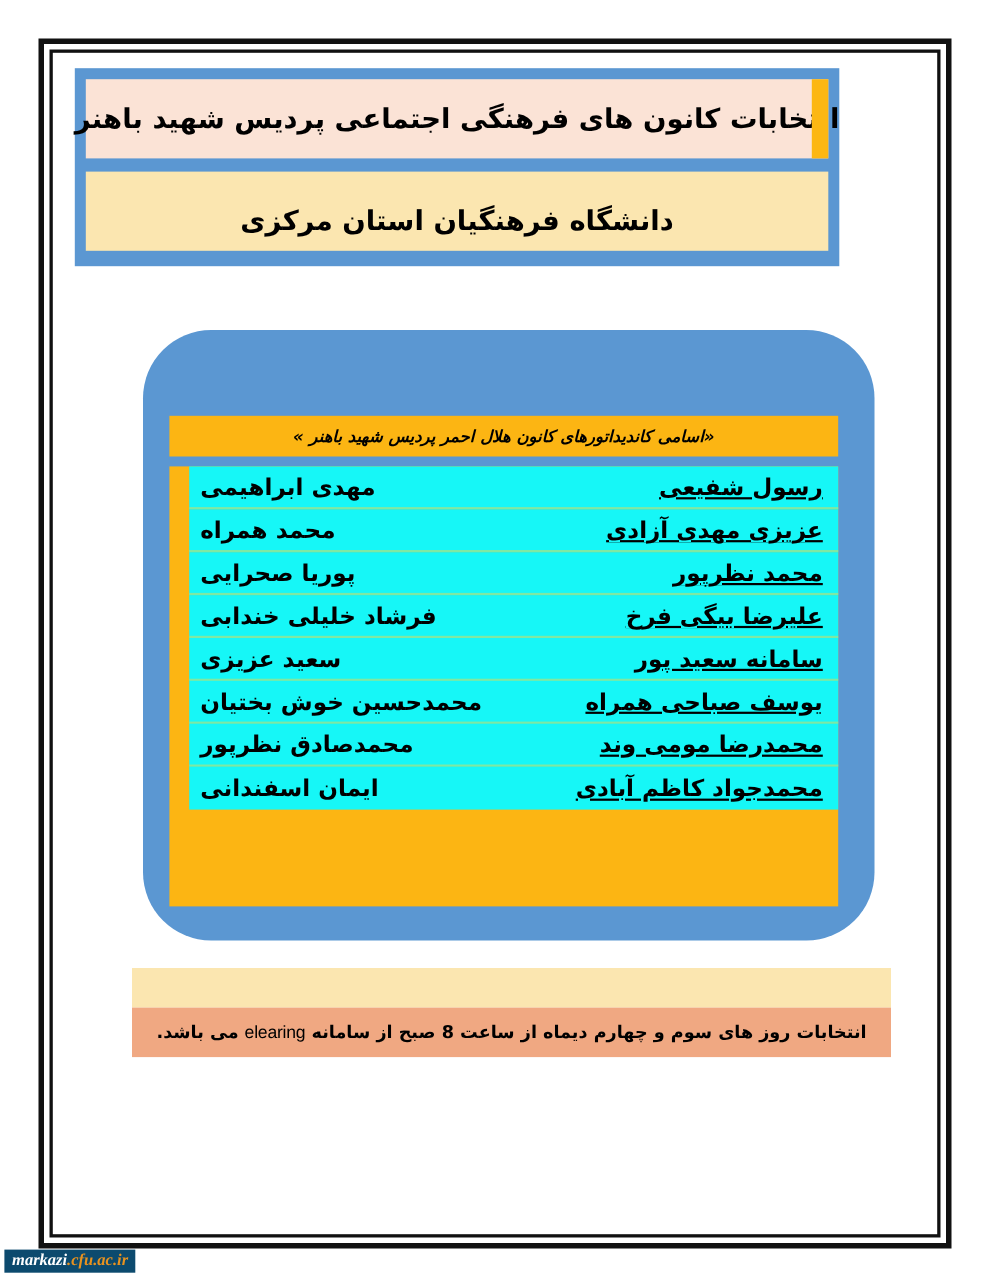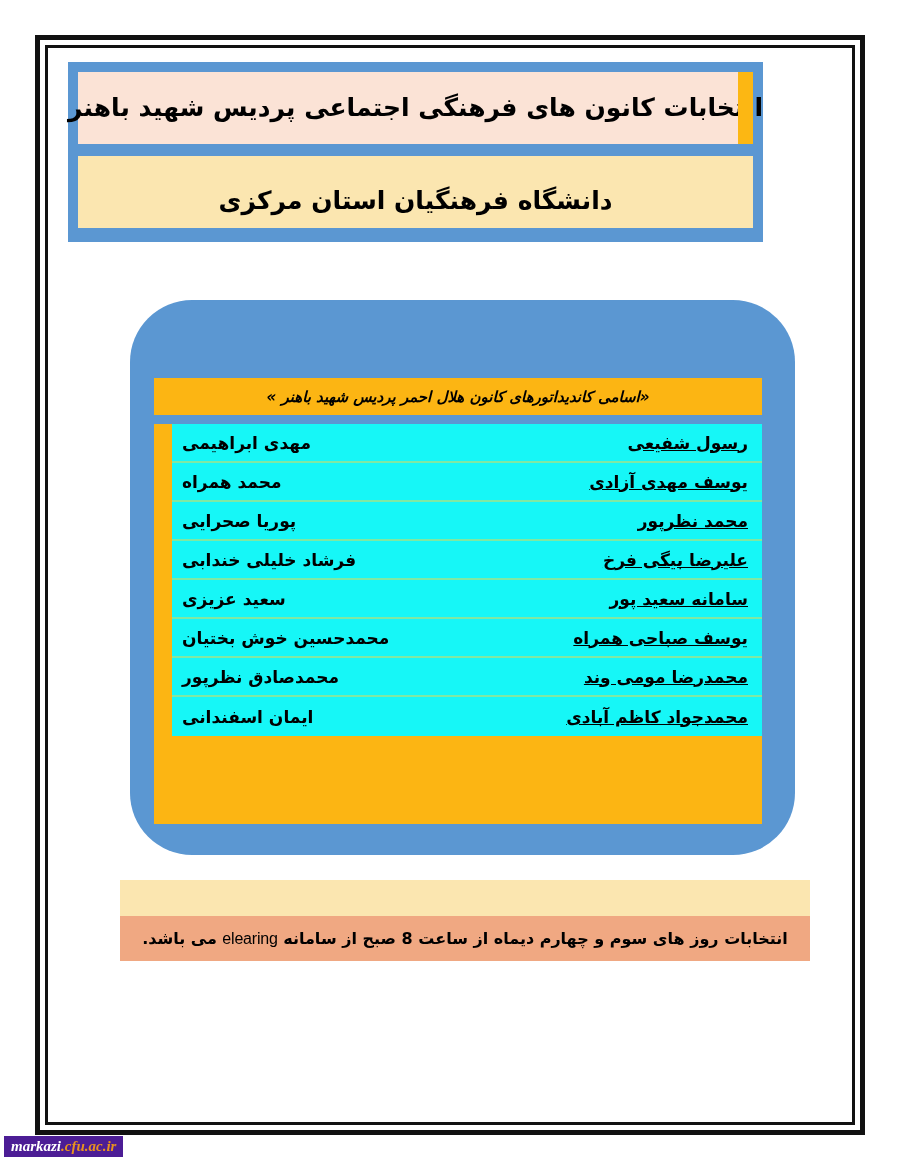--- a/index.html
+++ b/index.html
@@ -123,21 +123,21 @@
     border-bottom:2px solid #7fe8a3;
     box-sizing:border-box;
     display:flex;
     align-items:center;
     justify-content:space-between;
     padding:0 14px 0 10px;
   }
   .row:last-child{border-bottom:none;}
   .name{
     font-weight:bold;
-    font-size:17px;
+    font-size:21px;
     color:#000000;
     white-space:nowrap;
     letter-spacing:-0.2px;
   }
   .name-right{ text-align:right;text-decoration:underline; }
   .name-left{ text-align:right; margin-right:auto; padding-right:36px; }
 
   
   #footer{
     position:absolute;
@@ -164,21 +164,21 @@
   }
   #footer-text .latin{
     font-family:"Liberation Sans",sans-serif;
     font-weight:normal;
   }
 
   
   #watermark{
     position:absolute;
     left:4px; bottom:8px;
-    background:#4c1d95;
+    background:#0c4a6e;
     padding:2px 7px 3px 7px;
     font-family:"Liberation Serif",serif;
     font-style:italic;
     font-weight:bold;
     font-size:15px;
     line-height:1.1;
     direction:ltr;
     white-space:nowrap;
   }
   #watermark .wm-a{color:#ffffff;}
@@ -206,21 +206,21 @@
     <span class="heading-text">«اسامی کاندیداتورهای کانون هلال احمر  پردیس شهید باهنر »</span>
   </div>
 
   <div id="list-body">
     <div id="rows">
         <div class="row">
           <span class="name name-right">رسول شفیعی</span>
           <span class="name name-left">مهدی ابراهیمی</span>
         </div>
         <div class="row">
-          <span class="name name-right">یوسف مهدی آزادی</span>
+          <span class="name name-right">عزیزی مهدی آزادی</span>
           <span class="name name-left">محمد همراه</span>
         </div>
         <div class="row">
           <span class="name name-right">محمد نظرپور</span>
           <span class="name name-left">پوریا صحرایی</span>
         </div>
         <div class="row">
           <span class="name name-right">علیرضا بیگی فرخ</span>
           <span class="name name-left">فرشاد خلیلی خندابی</span>
         </div>

